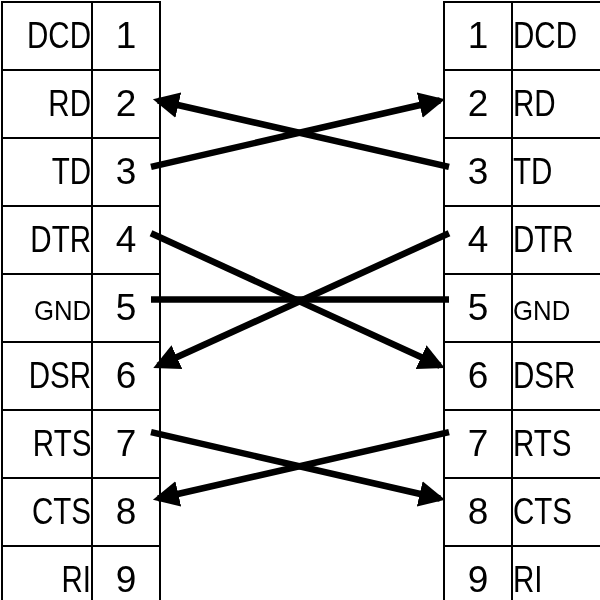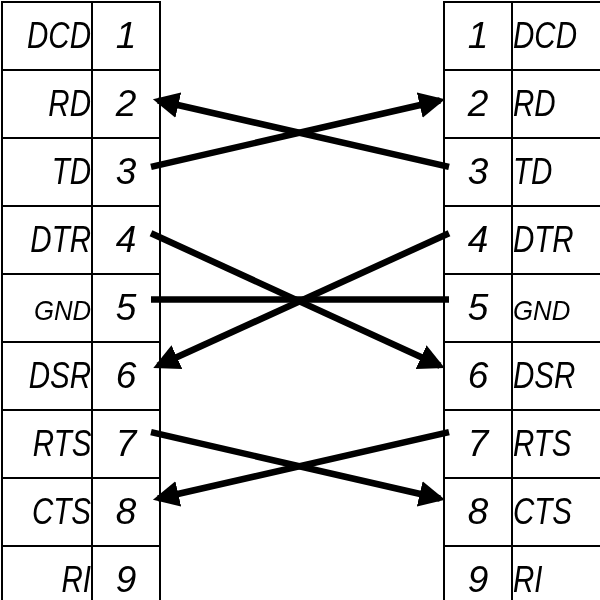--- a/index.html
+++ b/index.html
@@ -24,21 +24,20 @@
   }
   table.connector td {
     border: 2px solid #000000;
     padding: 0;
     height: 66px;
     color: #000000;
     background: #ffffff;
     vertical-align: middle;
     overflow: hidden;
     white-space: nowrap;
-    font-style: italic;
   }
   #left-connector  { left: 1px;  width: 155px; }
   #right-connector { left: 443px; width: 155px; }
 
   td.label-cell { width: 88px; font-size: 36px; }
   td.pin-cell   { width: 66px; font-size: 37px; text-align: center; }
 
   td.label-left  { text-align: right; padding-right: 11px; }
   td.label-right { text-align: left;  padding-left: 11px; }
 

